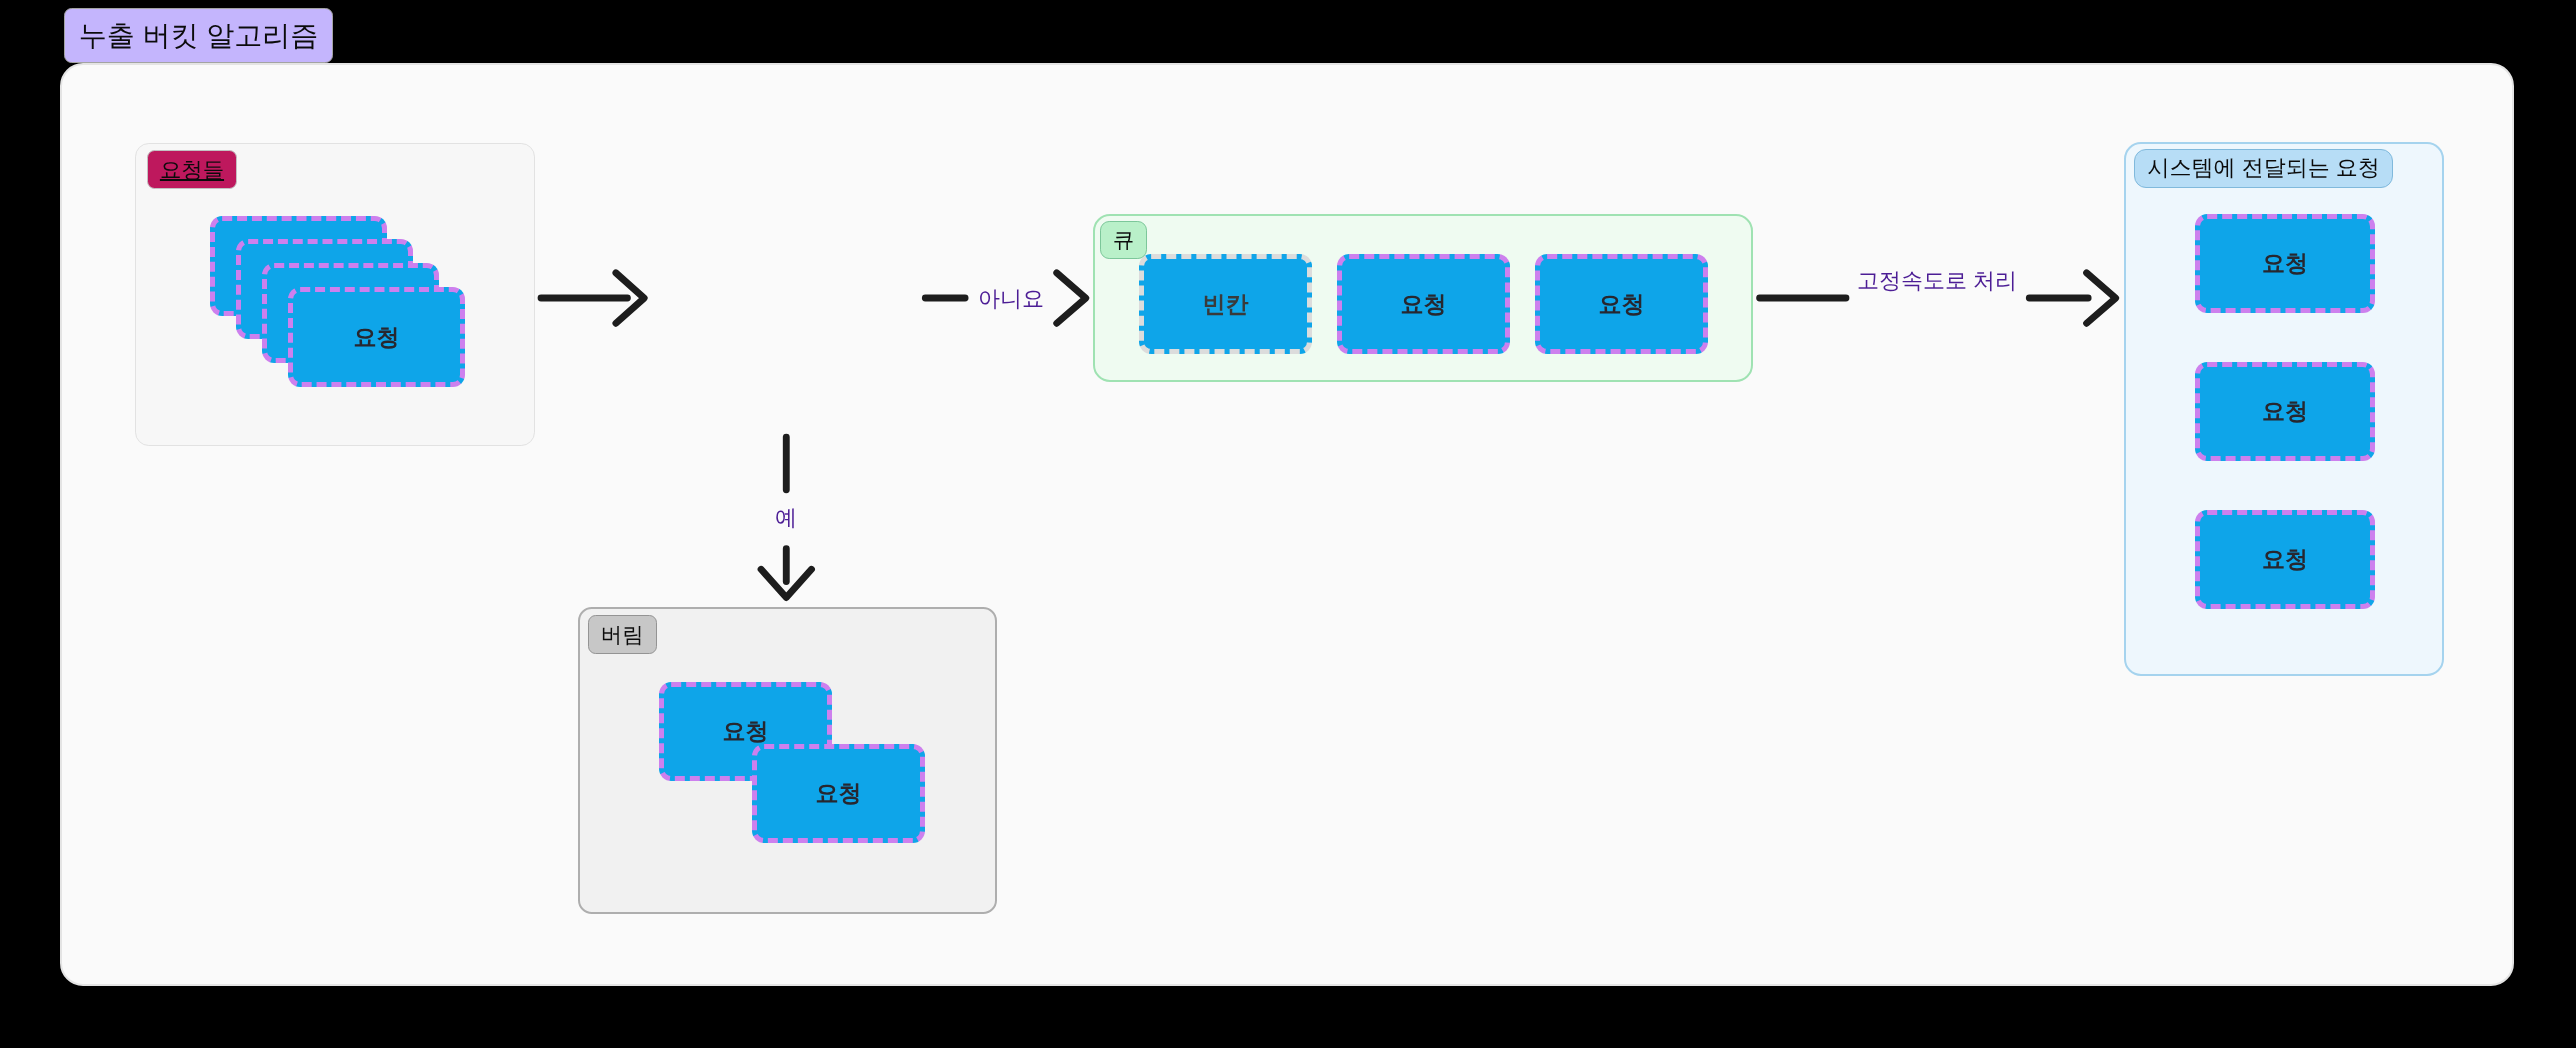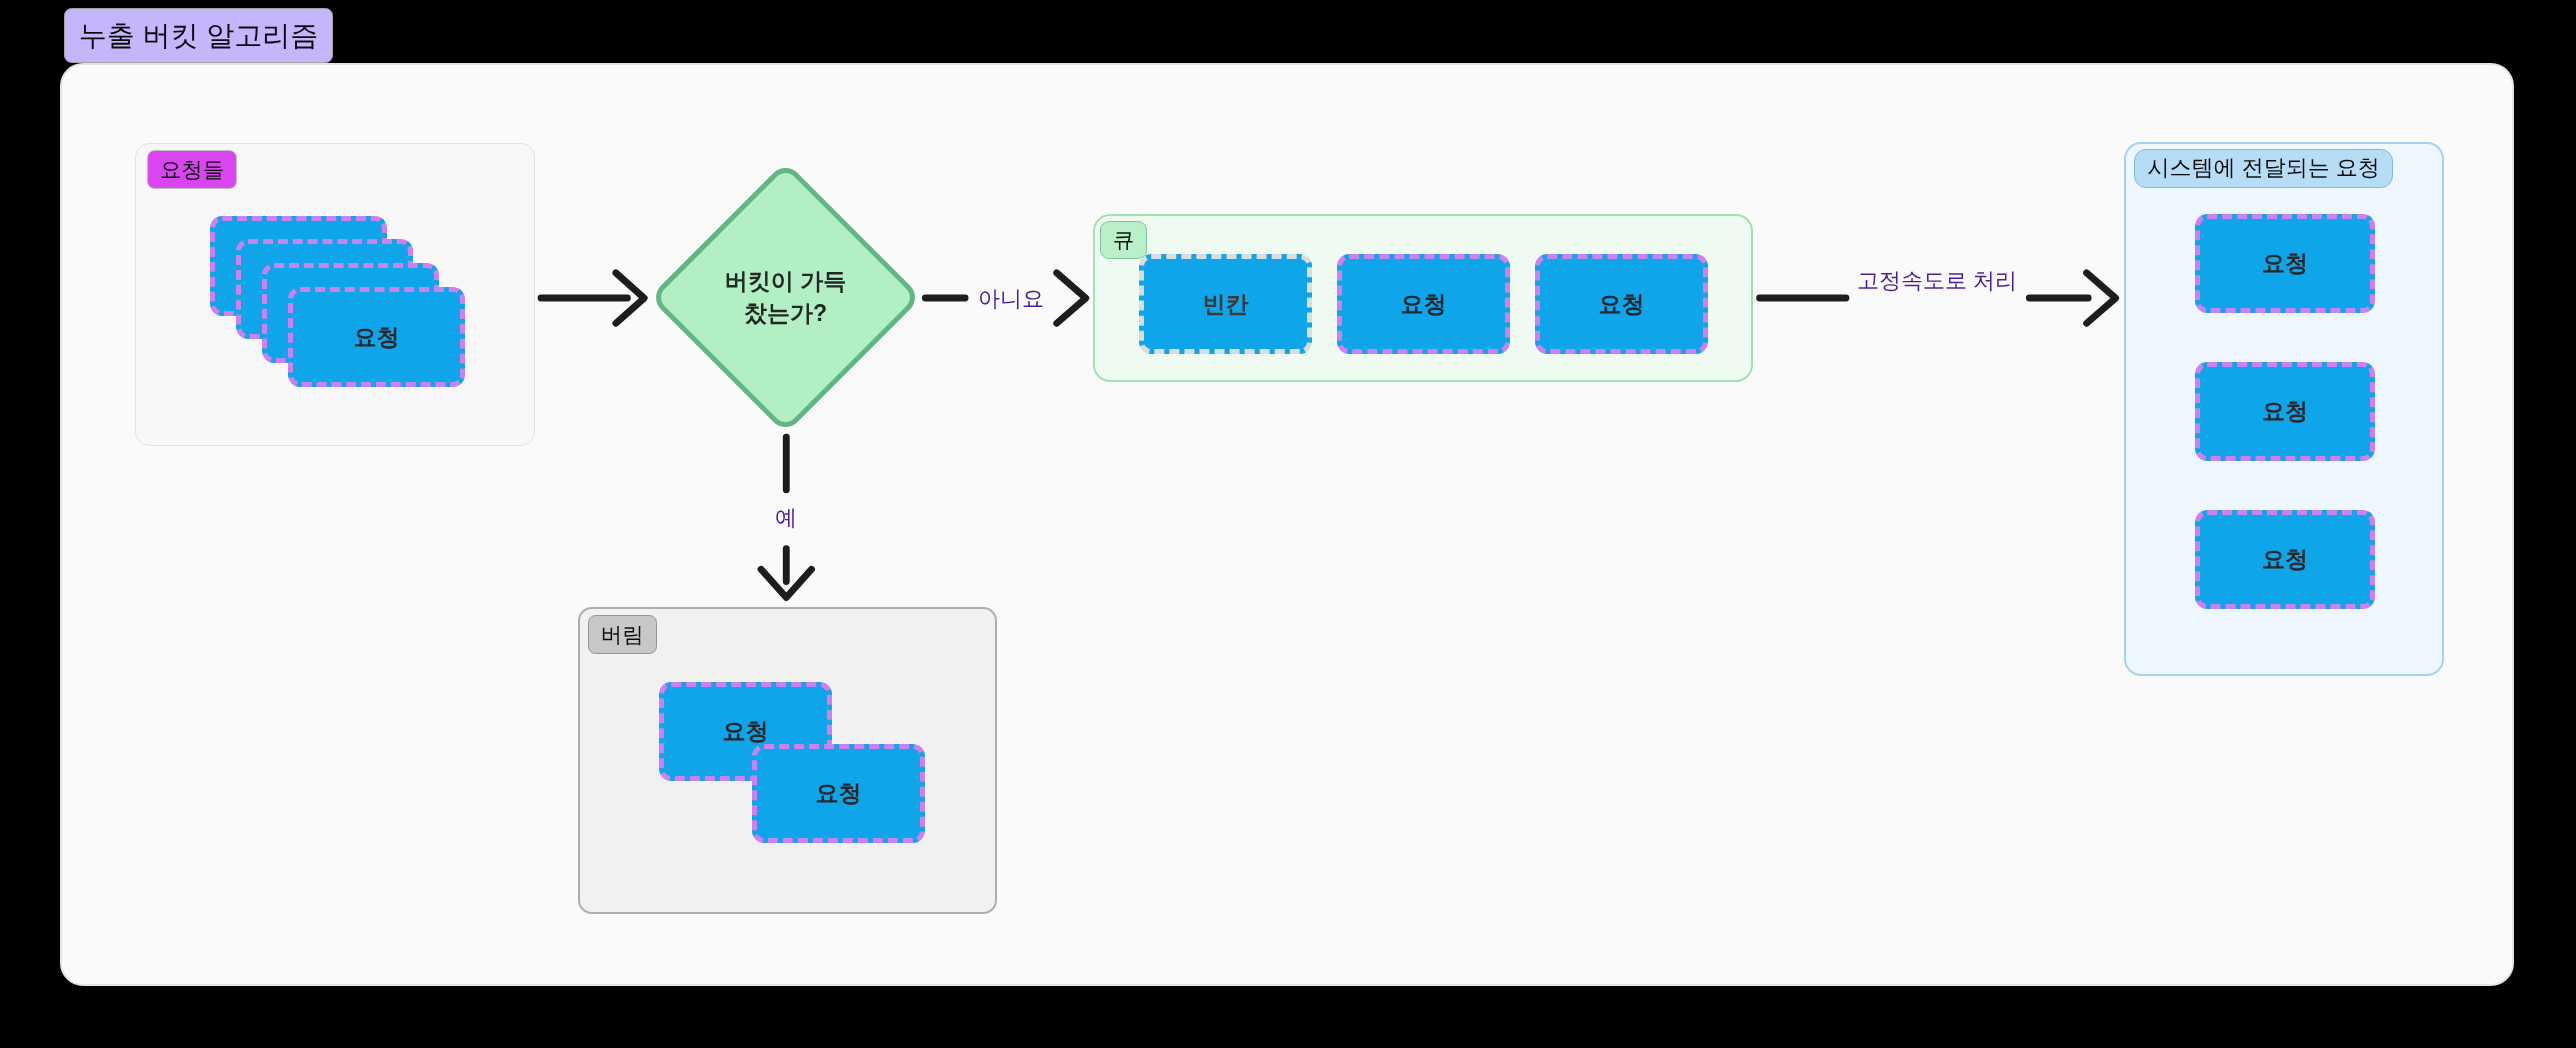--- a/index.html
+++ b/index.html
@@ -25,21 +25,21 @@
     padding:3.8px 12.2px;border-radius:7.6px;
     font-size:21.4px;font-weight:500;color:#0b0b0b;white-space:nowrap;z-index:3;
   }
   .card{
     position:absolute;background:#0ea5e9;border:5.3px dashed #cd80ee;border-radius:12.2px;
     display:flex;align-items:center;justify-content:center;
     font-size:23px;font-weight:700;color:#27272f;box-sizing:border-box;
   }
   
   .g-requests{left:73px;top:78px;width:400px;height:303px;background:#f7f7f7;border:1.5px solid #e2e2e2;border-radius:13.8px;}
-  .g-requests .pill{left:10.7px;top:6.1px;background:#d946ef;border:1.5px solid #c2c2c2;}
+  .g-requests .pill{left:10.7px;top:6.1px;background:#be185d;border:1.5px solid #c2c2c2;text-decoration:underline;}
   .g-requests .c1{left:74px;top:72px;width:177px;height:100px;}
   .g-requests .c2{left:100px;top:95px;width:177px;height:100px;}
   .g-requests .c3{left:126px;top:119px;width:177px;height:100px;}
   .g-requests .c4{left:152px;top:143px;width:177px;height:100px;}
   
   .diamond-wrap{position:absolute;left:587px;top:96px;width:273px;height:273px;}
   .diamond-shape{
     position:absolute;left:40px;top:40px;width:193px;height:193px;
     transform:rotate(45deg);background:#b3efc5;border:5.3px solid #63b583;
     border-radius:17px;box-sizing:border-box;
@@ -109,27 +109,20 @@
   <div class="group g-requests">
     <span class="pill">요청들</span>
     <div class="card c1"></div>
     <div class="card c2"></div>
     <div class="card c3"></div>
     <div class="card c4">
       <span>요청</span>
     </div>
   </div>
 
-  <div class="diamond-wrap">
-    <div class="diamond-shape"></div>
-    <div class="diamond-text">
-      <div>버킷이 가득</div>
-      <div>찼는가?</div>
-    </div>
-  </div>
 
   <div class="edge-label lbl-no">아니요</div>
   <div class="edge-label lbl-process">고정속도로 처리</div>
   <div class="edge-label lbl-yes">예</div>
 
   <div class="group g-queue">
     <span class="pill">큐</span>
     <div class="card cell cell-empty pos-0">
       <span>빈칸</span>
     </div>

